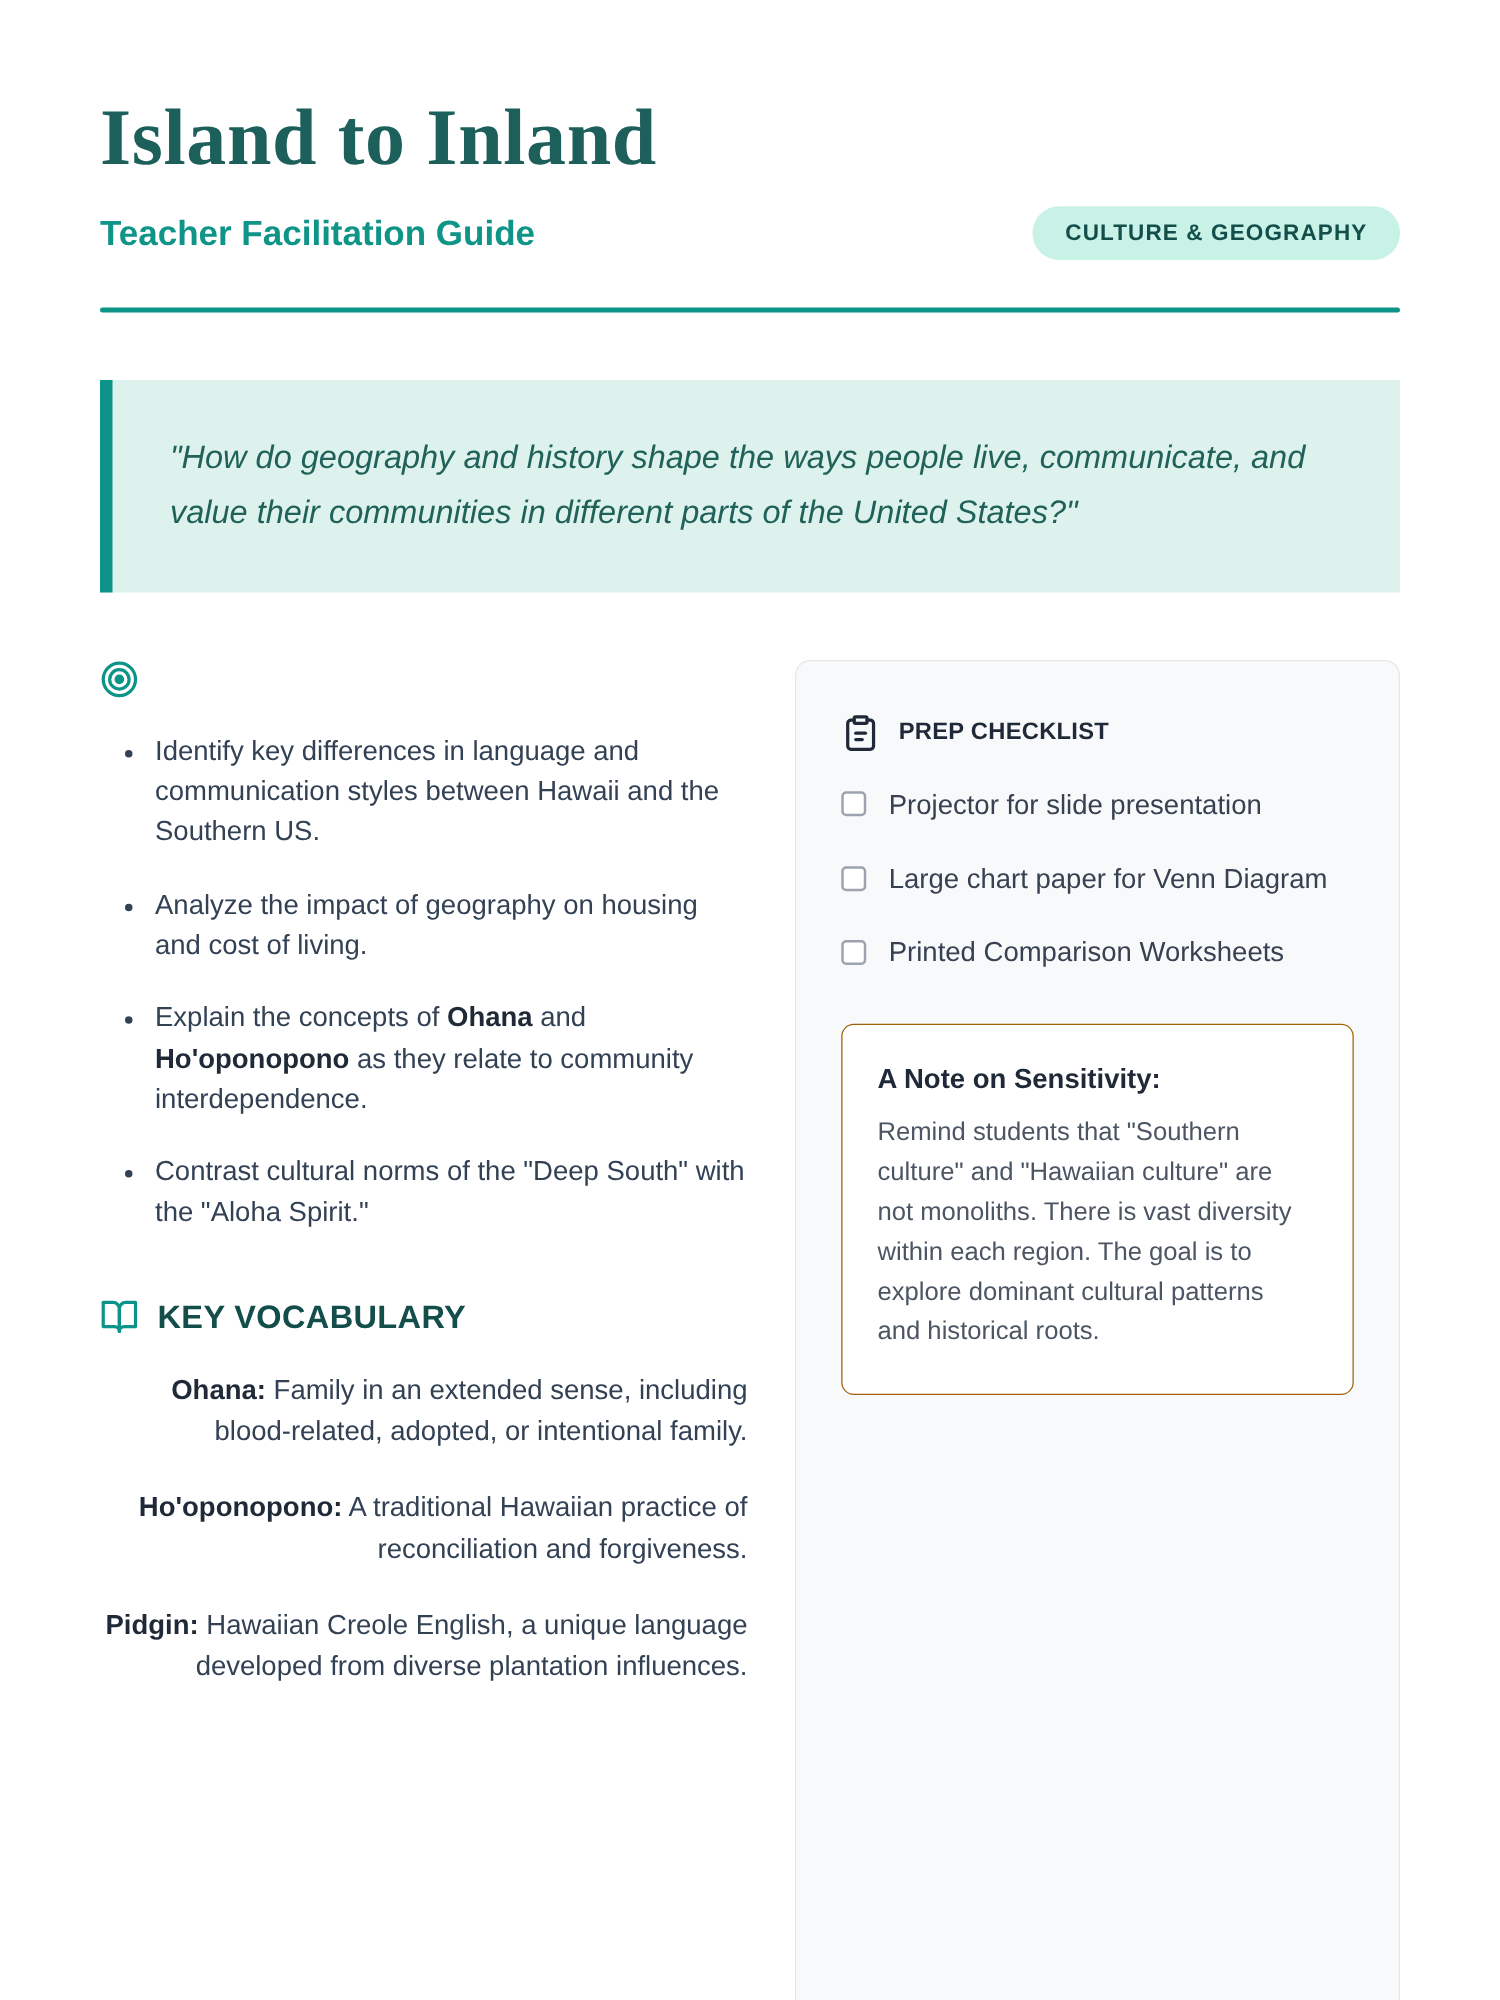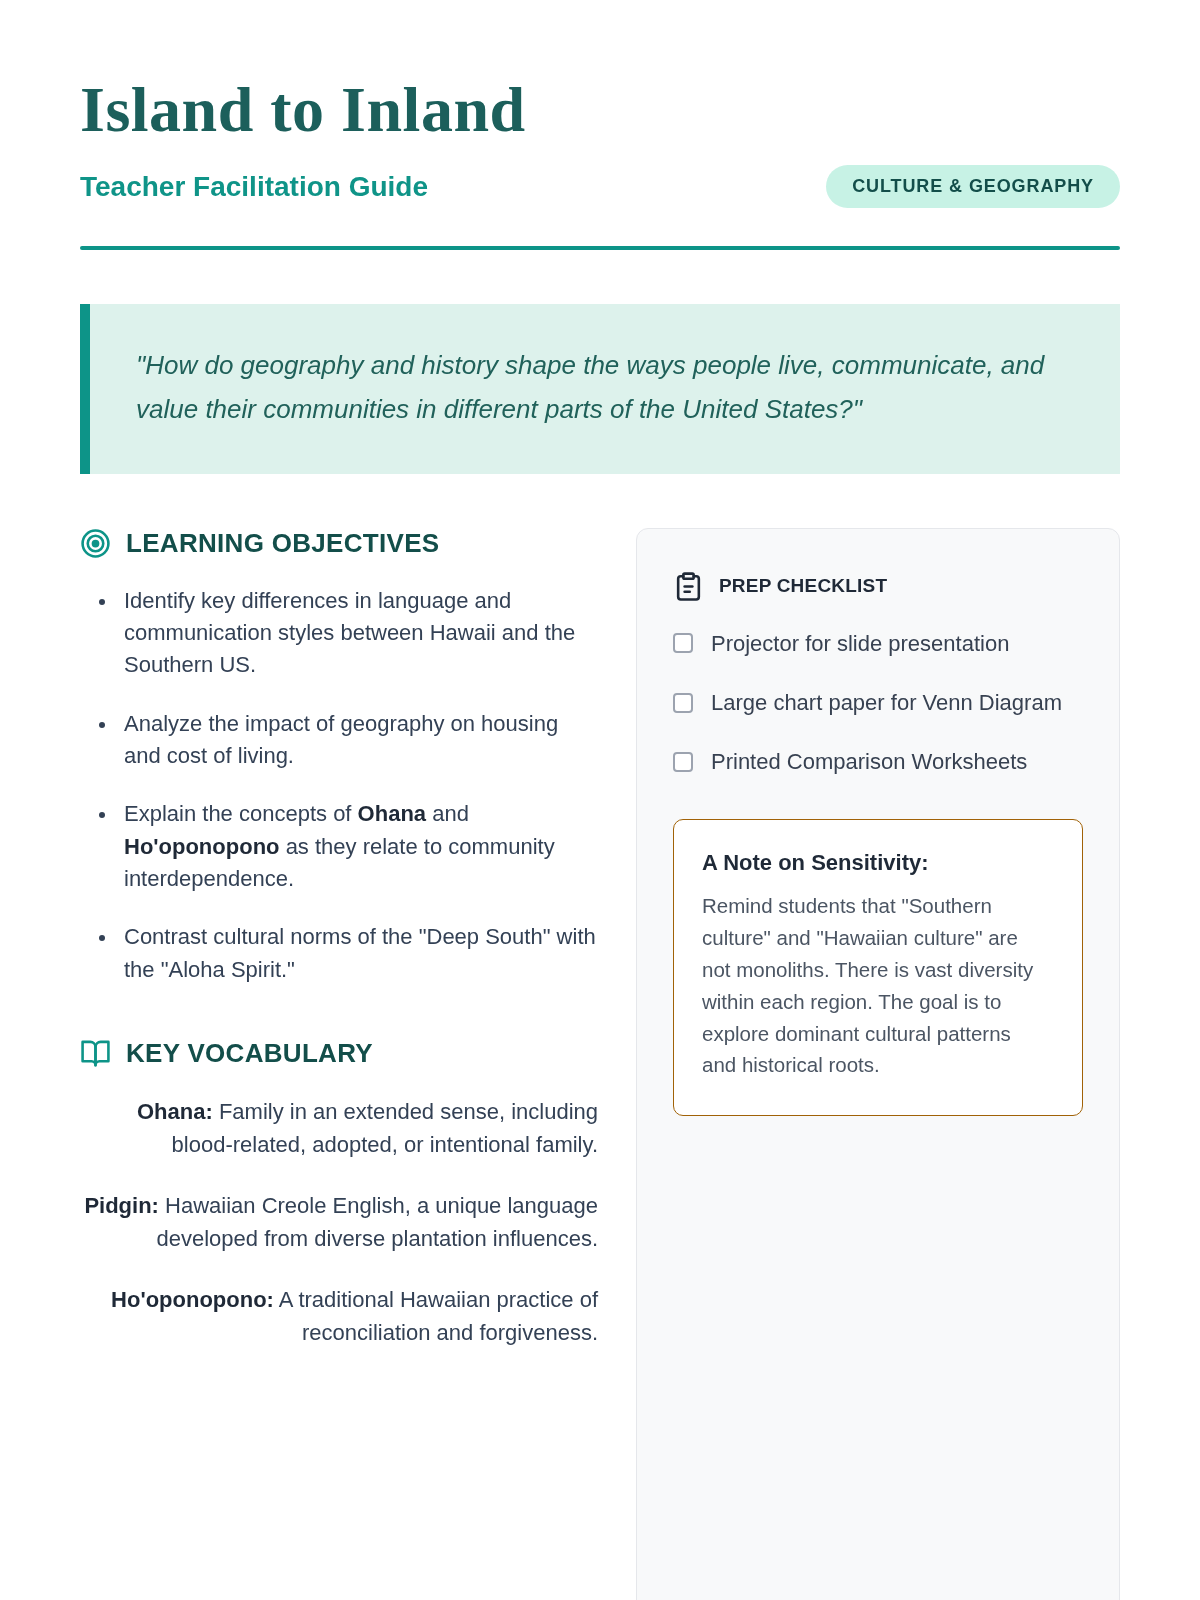--- a/index.html
+++ b/index.html
@@ -93,21 +93,20 @@
     <div class="left-col">
 
       <h2 class="section-heading">
         <span class="hicon">
           <svg viewBox="0 0 24 24" fill="none" stroke="#0d9488" stroke-width="2">
             <circle cx="12" cy="12" r="10"></circle>
             <circle cx="12" cy="12" r="6"></circle>
             <circle cx="12" cy="12" r="2" fill="#0d9488"></circle>
           </svg>
         </span>
-        <span class="hlabel">LEARNING OBJECTIVES</span>
       </h2>
 
       <ul class="objectives">
         <li>
           <span>Identify key differences in language and communication styles between Hawaii and the Southern US.</span>
         </li>
         <li>
           <span>Analyze the impact of geography on housing and cost of living.</span>
         </li>
         <li>
@@ -126,24 +125,24 @@
               <path d="M22 3h-6a4 4 0 0 0-4 4v14a3 3 0 0 1 3-3h7z"></path>
             </svg>
           </span>
           <span class="hlabel">KEY VOCABULARY</span>
         </h2>
 
         <p class="vocab-entry">
           <span class="term">Ohana:</span><span> Family in an extended sense, including blood-related, adopted, or intentional family.</span>
         </p>
         <p class="vocab-entry">
-          <span class="term">Pidgin:</span><span> Hawaiian Creole English, a unique language developed from diverse plantation influences.</span>
+          <span class="term">Ho'oponopono:</span><span> A traditional Hawaiian practice of reconciliation and forgiveness.</span>
         </p>
         <p class="vocab-entry">
-          <span class="term">Ho'oponopono:</span><span> A traditional Hawaiian practice of reconciliation and forgiveness.</span>
+          <span class="term">Pidgin:</span><span> Hawaiian Creole English, a unique language developed from diverse plantation influences.</span>
         </p>
       </div>
 
     </div>
 
     <aside class="right-col">
       <div class="prep-card">
 
         <h2 class="section-heading dark">
           <span class="hicon">

